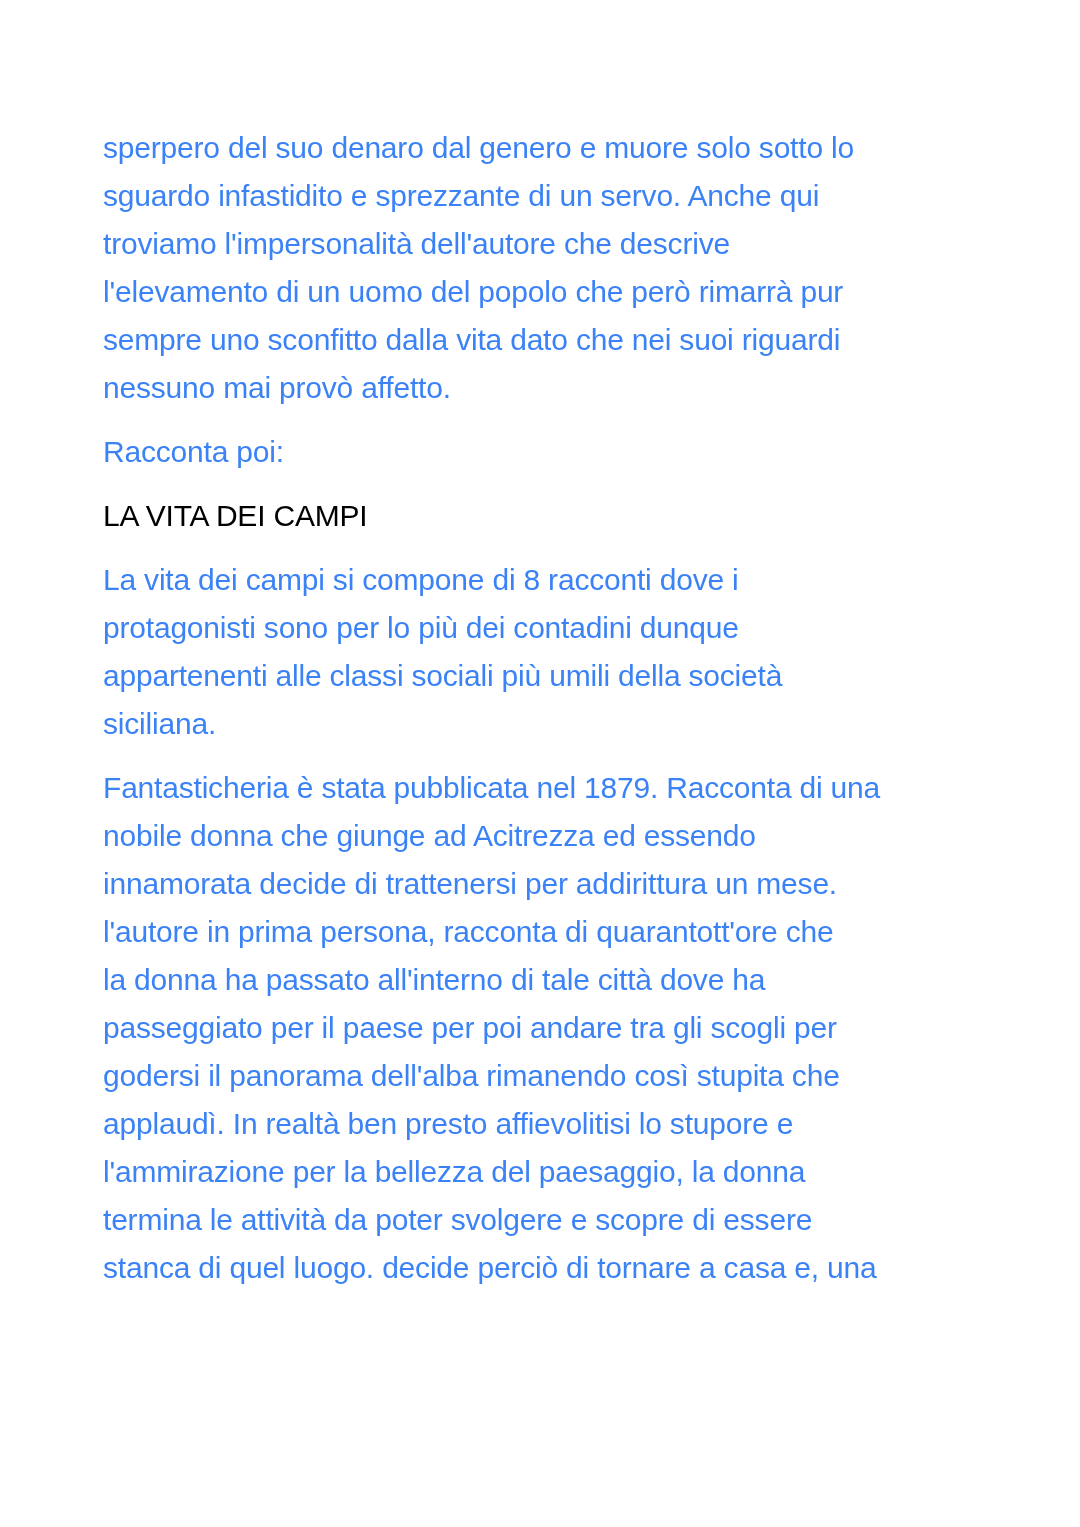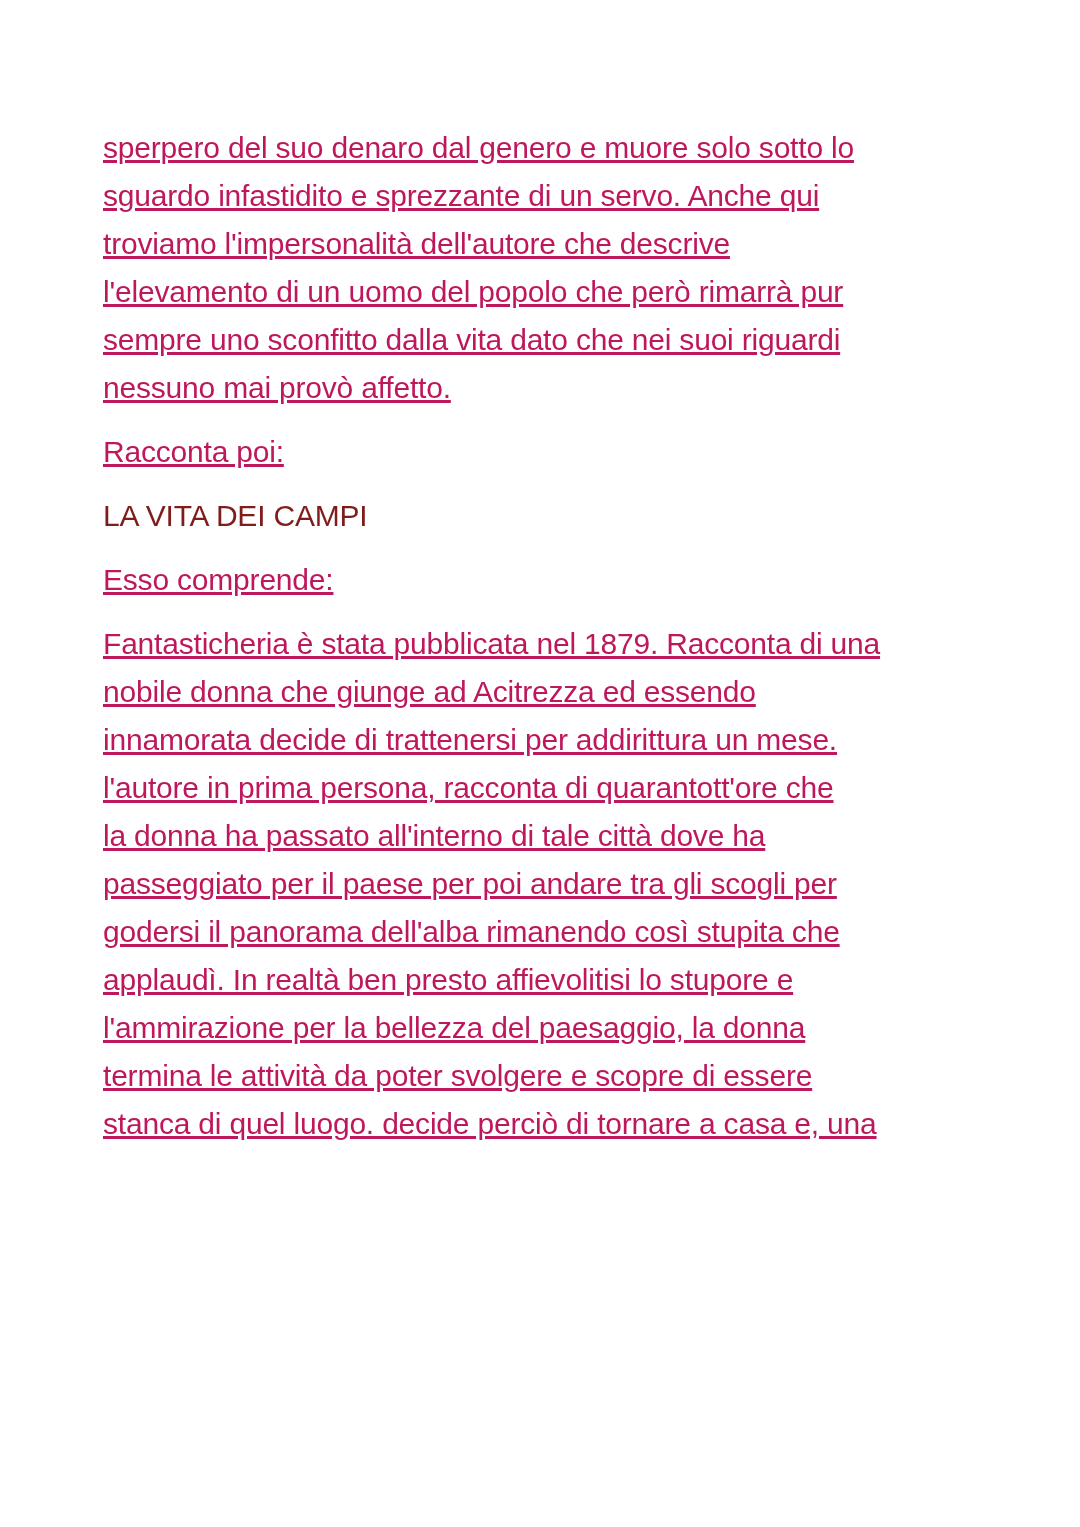--- a/index.html
+++ b/index.html
@@ -17,53 +17,55 @@
     box-sizing: border-box;
     width: 1080px;
     height: 1527px;
     padding: 124px 60px 0 103px;
     background: #ffffff;
   }
   .doc-text {
     font-size: 30px;
     line-height: 48px;
     letter-spacing: -0.2px;
-    color: #be185d;
+    color: #3b82f6;
     white-space: pre-line;
     margin: 0 0 16px 0;
     font-weight: 400;
-    text-decoration: underline;
   }
   .doc-heading {
     font-size: 30px;
     line-height: 48px;
     letter-spacing: -0.2px;
-    color: #7f1d1d;
+    color: #000000;
     white-space: pre-line;
     margin: 0 0 16px 0;
     font-weight: 400;
   }
 </style>
 </head>
 <body>
 
 <div class="page">
   <p class="doc-text">sperpero del suo denaro dal genero e muore solo sotto lo
 sguardo infastidito e sprezzante di un servo. Anche qui
 troviamo l'impersonalità dell'autore che descrive
 l'elevamento di un uomo del popolo che però rimarrà pur
 sempre uno sconfitto dalla vita dato che nei suoi riguardi
 nessuno mai provò affetto.</p>
 
   <p class="doc-text">Racconta poi:</p>
 
   <p class="doc-heading">LA VITA DEI CAMPI</p>
 
+  <p class="doc-text">La vita dei campi si compone di 8 racconti dove i
+protagonisti sono per lo più dei contadini dunque
+appartenenti alle classi sociali più umili della società
+siciliana.</p>
 
-  <p class="doc-text">Esso comprende:</p>
 
 
   <p class="doc-text">Fantasticheria è stata pubblicata nel 1879. Racconta di una
 nobile donna che giunge ad Acitrezza ed essendo
 innamorata decide di trattenersi per addirittura un mese.
 l'autore in prima persona, racconta di quarantott'ore che
 la donna ha passato all'interno di tale città dove ha
 passeggiato per il paese per poi andare tra gli scogli per
 godersi il panorama dell'alba rimanendo così stupita che
 applaudì. In realtà ben presto affievolitisi lo stupore e

